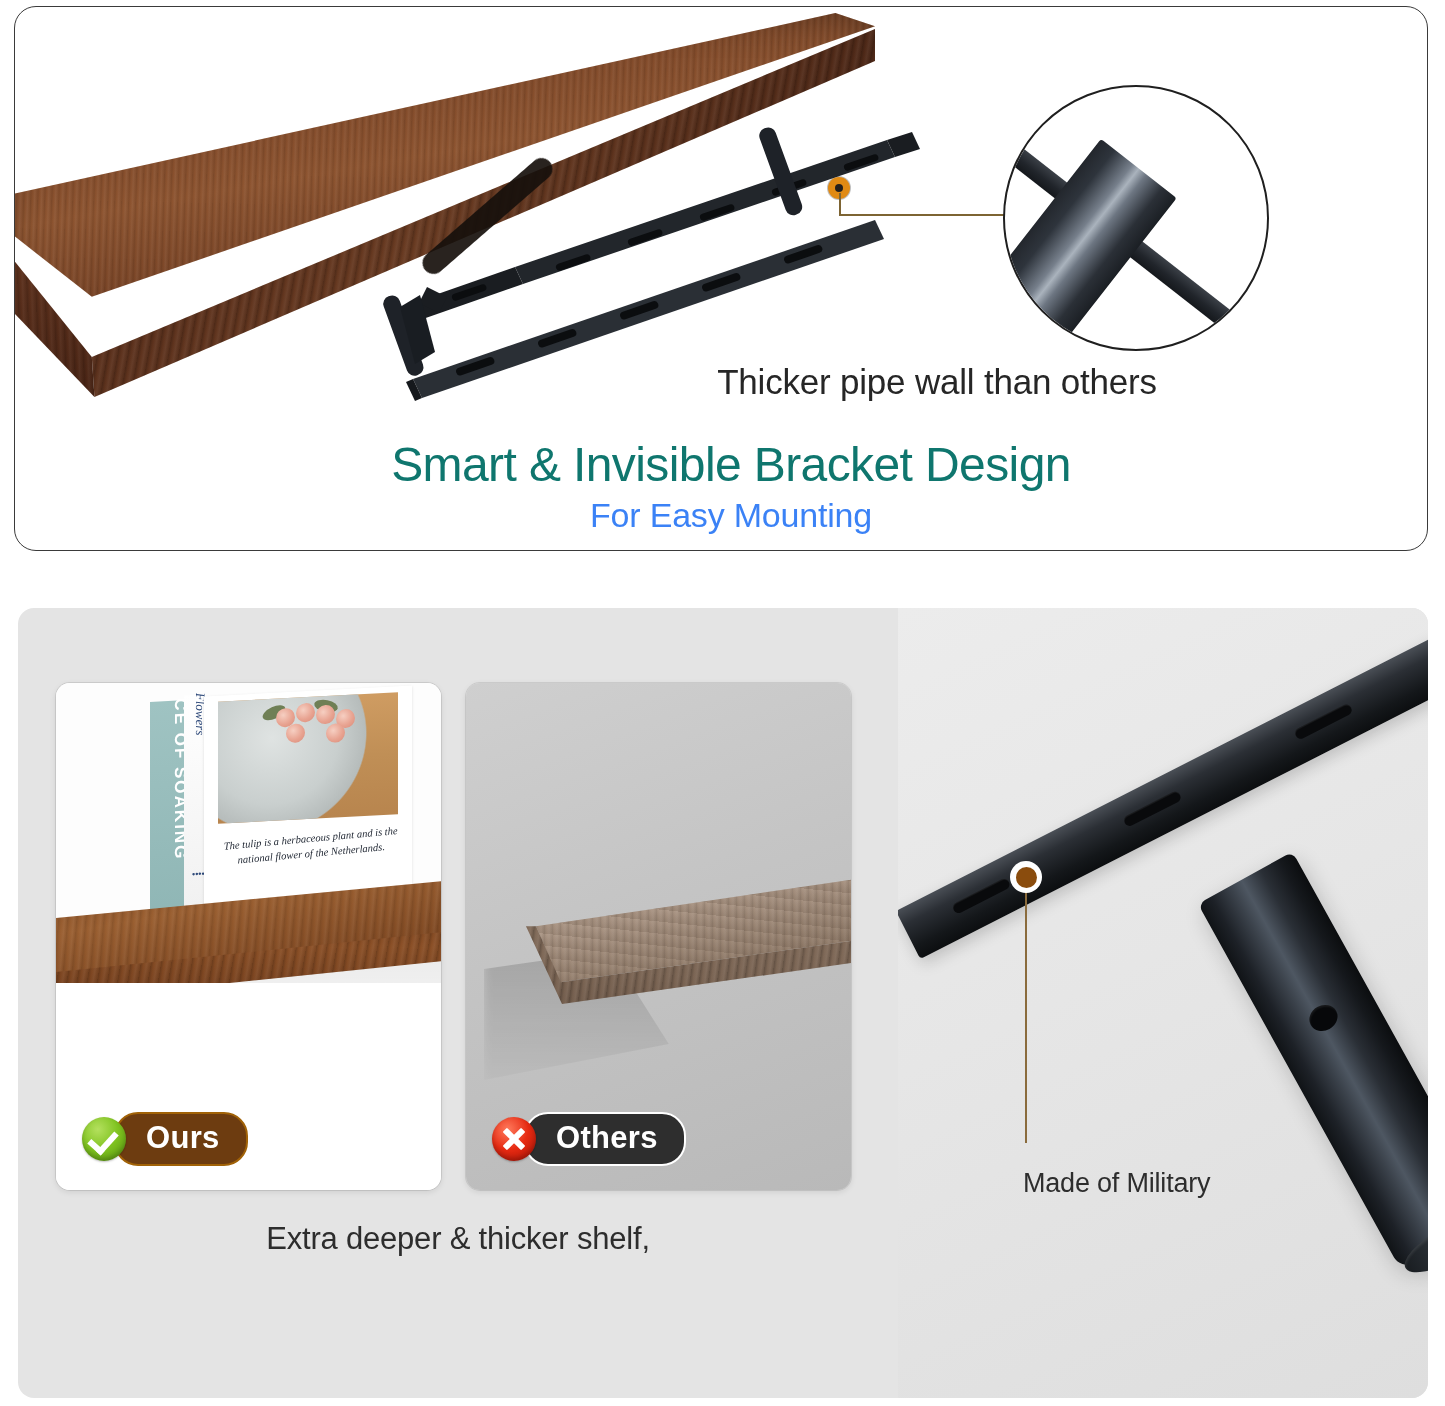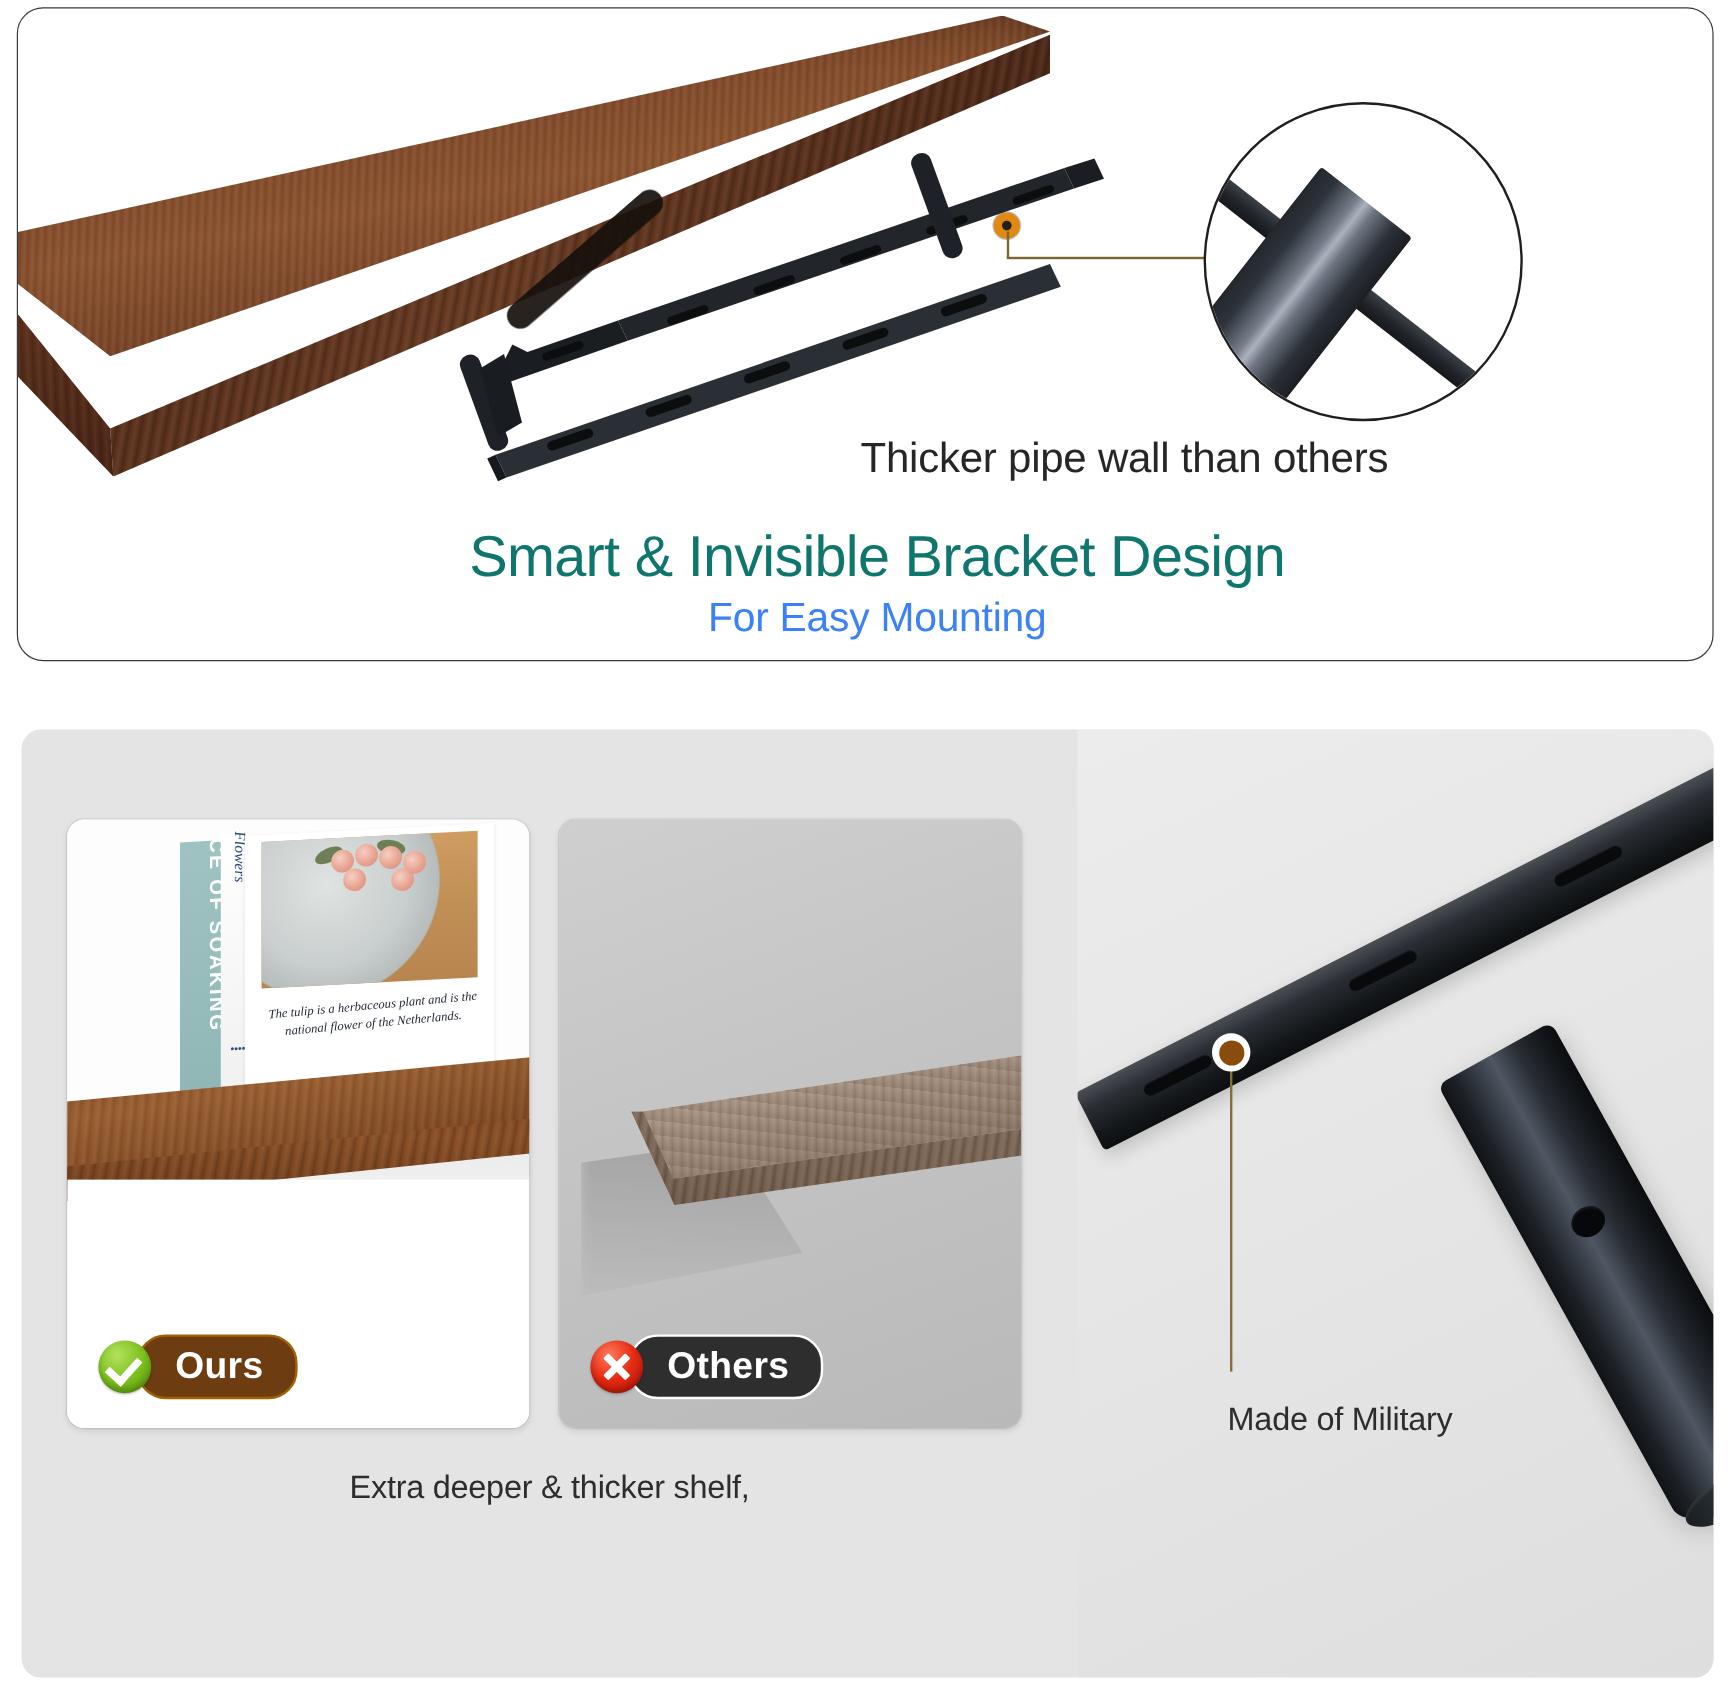--- a/index.html
+++ b/index.html
@@ -343,21 +343,21 @@
     letter-spacing: 0.3px;
     line-height: 36px;
   }
   .pill-ours   { background:#6d3c10; border:2px solid #a16207; }
   .pill-others { background:#2e2e2e; border:2px solid #ffffff; }
 
   
   .cap-left {
     position:absolute; left: 20px; top: 608px;
     width: 840px; text-align:center;
-    font-size: 27px; line-height: 46px;
+    font-size: 31px; line-height: 46px;
     color: #2d2d2d; letter-spacing:-0.2px;
   }
 
   
   .bracket-area {
     position:absolute; left: 880px; top: 0; width: 530px; height: 790px;
     background: linear-gradient(155deg,#ececec 0%, #e6e6e6 45%, #dedede 100%);
     overflow: hidden;
   }
   .bk-plate {

